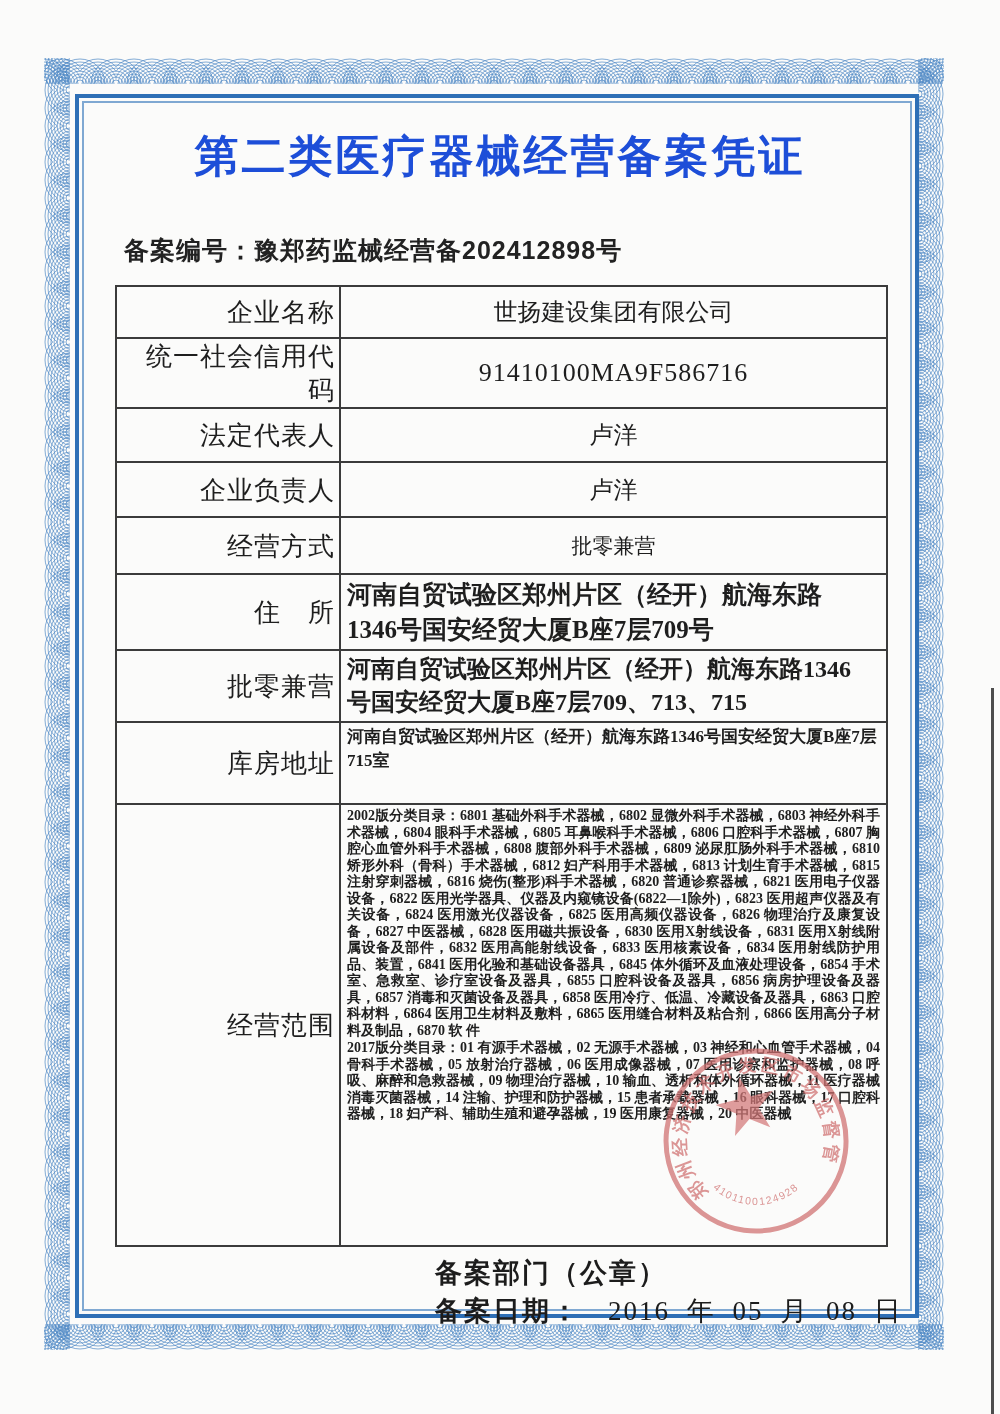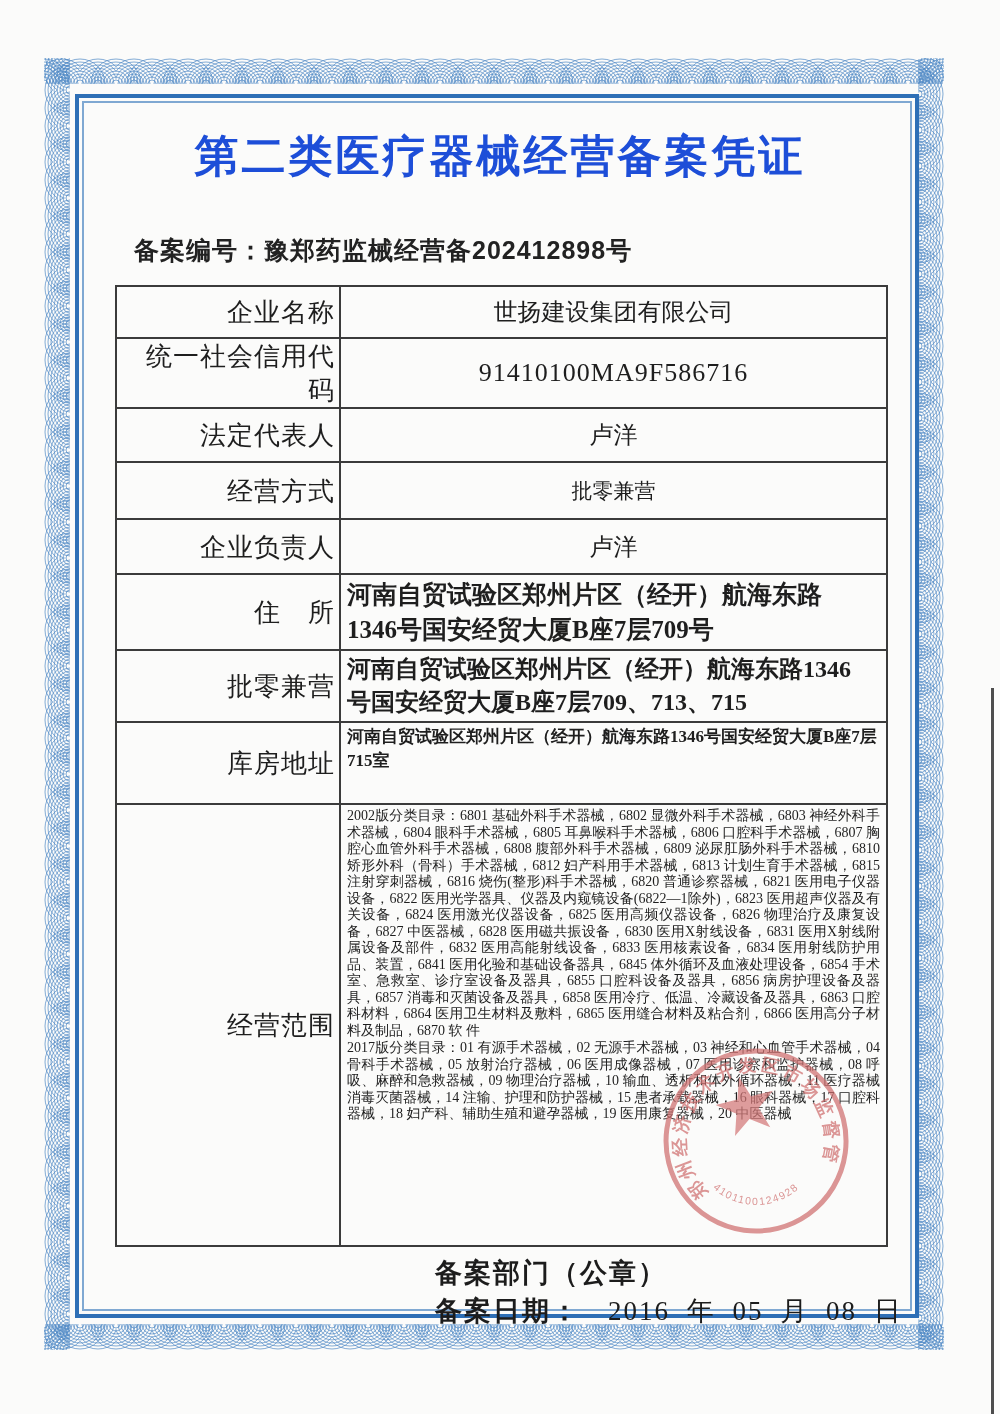--- a/index.html
+++ b/index.html
@@ -25,21 +25,21 @@
   }
 
   .content{position:absolute;left:90px;top:100px;width:820px;}
 
   .title{
     margin:30px 0 0 0;text-align:center;
     font-size:44px;font-weight:900;letter-spacing:3px;color:#1d4ed8;
     line-height:52px;
   }
   .record-line{
-    margin:52px 0 0 44px;font-size:25px;font-weight:700;color:#222;
+    margin:52px 0 0 34px;font-size:25px;font-weight:700;color:#222;
     line-height:33px;letter-spacing:1px;
   }
 
   table.cert{
     border-collapse:collapse;margin:18px 0 0 25px;width:773px;
     table-layout:fixed;
   }
   table.cert td{
     border:2px solid #3b3b3b;box-sizing:border-box;
     color:#1e1e1e;
@@ -58,21 +58,21 @@
   .val.addr{
     font-size:25px;font-weight:600;line-height:35px;
     padding:2px 24px 2px 6px;text-align:left;
   }
   .val.addr-small{
     font-size:17px;font-weight:600;vertical-align:top;
     padding:2px 8px 0 6px;text-align:left;line-height:24px;
   }
   .val.scope{
     vertical-align:top;font-size:14px;line-height:16.5px;
-    padding:3px 6px 0 6px;text-align:justify;font-weight:400;
+    padding:3px 6px 0 6px;text-align:justify;font-weight:700;
   }
   .val.scope p{margin:0 0 1px 0;}
 
   .footer{margin-top:8px;padding-left:345px;color:#1c1c1c;}
   .footer-dept{font-size:27px;font-weight:700;line-height:36px;letter-spacing:2px;}
   .footer-date{font-size:27px;line-height:40px;}
   .footer-date .flabel{font-weight:700;letter-spacing:2px;}
   .footer-date .fdate{
     font-family:"Liberation Serif",serif;letter-spacing:2px;word-spacing:8px;
     padding-left:28px;
@@ -157,26 +157,26 @@
       </tr>
       <tr>
         <td class="lbl" style="height:68px">统一社会信用代码</td>
         <td class="val code">91410100MA9F586716</td>
       </tr>
       <tr>
         <td class="lbl" style="height:54px">法定代表人</td>
         <td class="val center">卢洋</td>
       </tr>
       <tr>
+        <td class="lbl" style="height:55px">企业负责人</td>
+        <td class="val center">卢洋</td>
+      </tr>
+      <tr>
         <td class="lbl" style="height:57px">经营方式</td>
         <td class="val small-center">批零兼营</td>
-      </tr>
-      <tr>
-        <td class="lbl" style="height:55px">企业负责人</td>
-        <td class="val center">卢洋</td>
       </tr>
       <tr>
         <td class="lbl" style="height:74px">住　所</td>
         <td class="val addr">河南自贸试验区郑州片区（经开）航海东路1346号国安经贸大厦B座7层709号</td>
       </tr>
       <tr>
         <td class="lbl" style="height:60px">批零兼营</td>
         <td class="val addr" style="font-size:24px;line-height:33px">河南自贸试验区郑州片区（经开）航海东路1346号国安经贸大厦B座7层709、713、715</td>
       </tr>
       <tr>

